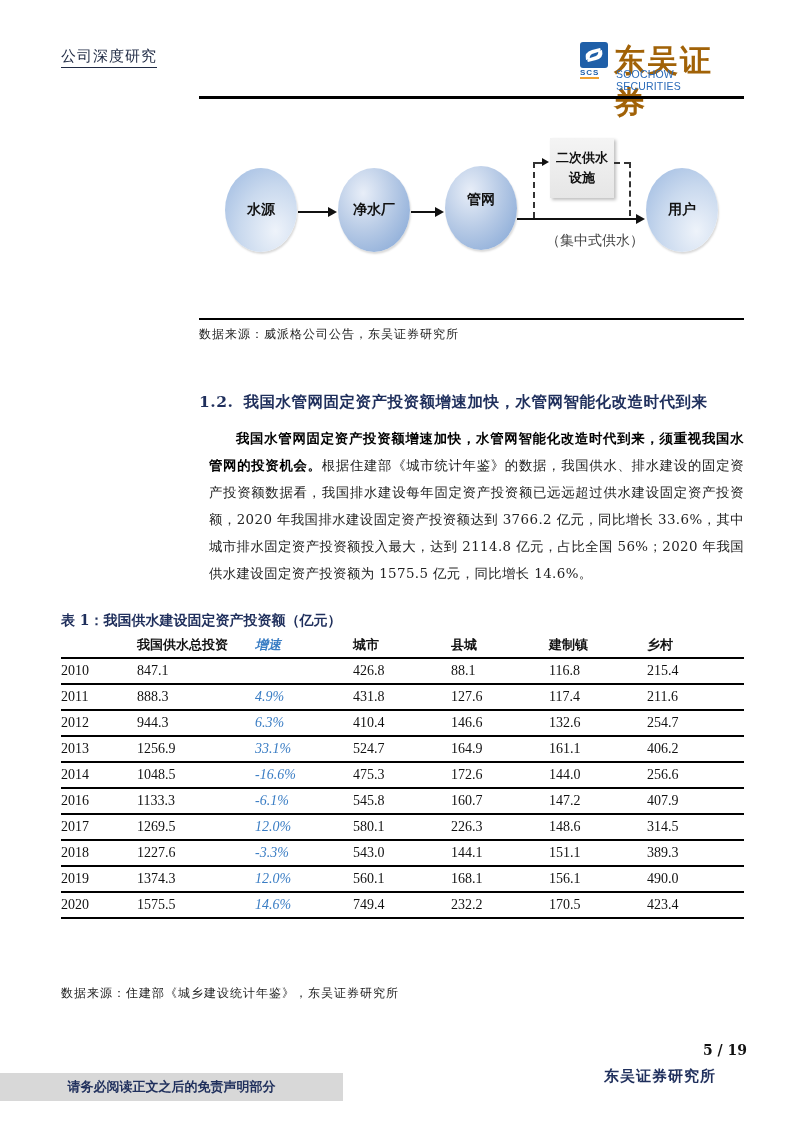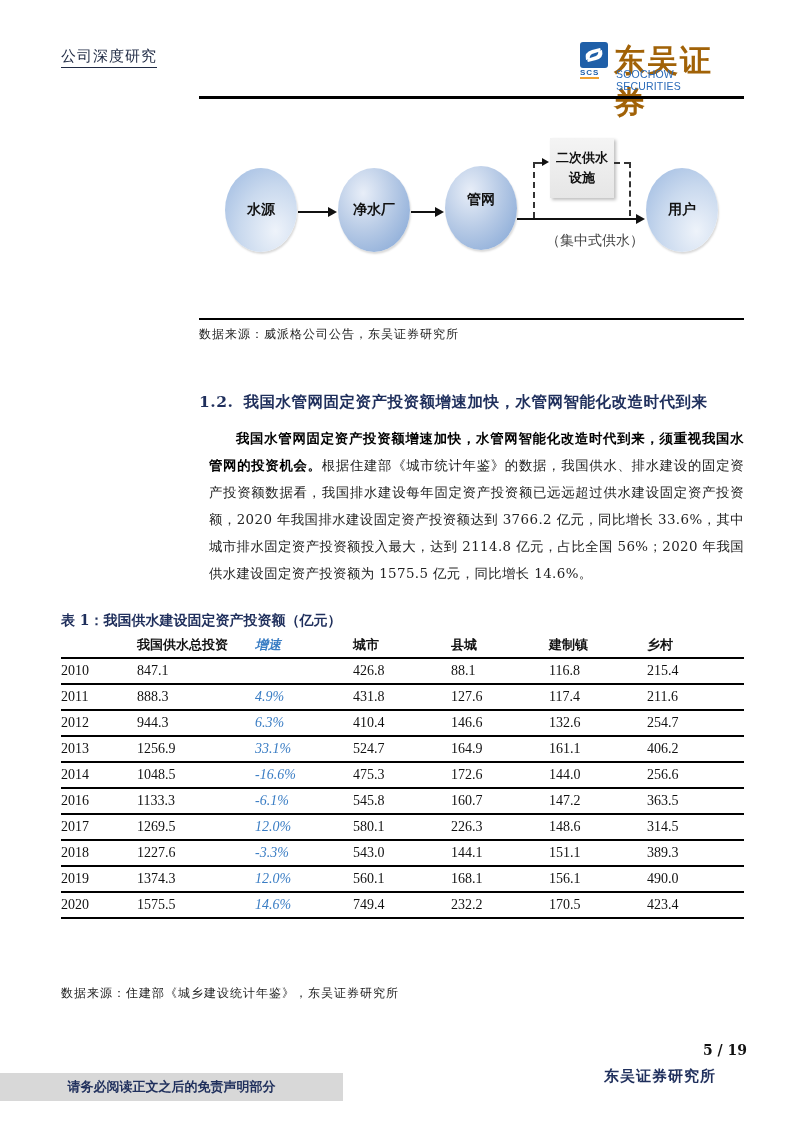--- a/index.html
+++ b/index.html
@@ -214,21 +214,21 @@
         <td>144.0</td>
         <td>256.6</td>
       </tr>
   <tr>
         <td>2016</td>
         <td class="total">1133.3</td>
         <td class="growth">-6.1%</td>
         <td>545.8</td>
         <td>160.7</td>
         <td>147.2</td>
-        <td>363.5</td>
+        <td>407.9</td>
       </tr>
   <tr>
         <td>2017</td>
         <td class="total">1269.5</td>
         <td class="growth">12.0%</td>
         <td>580.1</td>
         <td>226.3</td>
         <td>148.6</td>
         <td>314.5</td>
       </tr>

